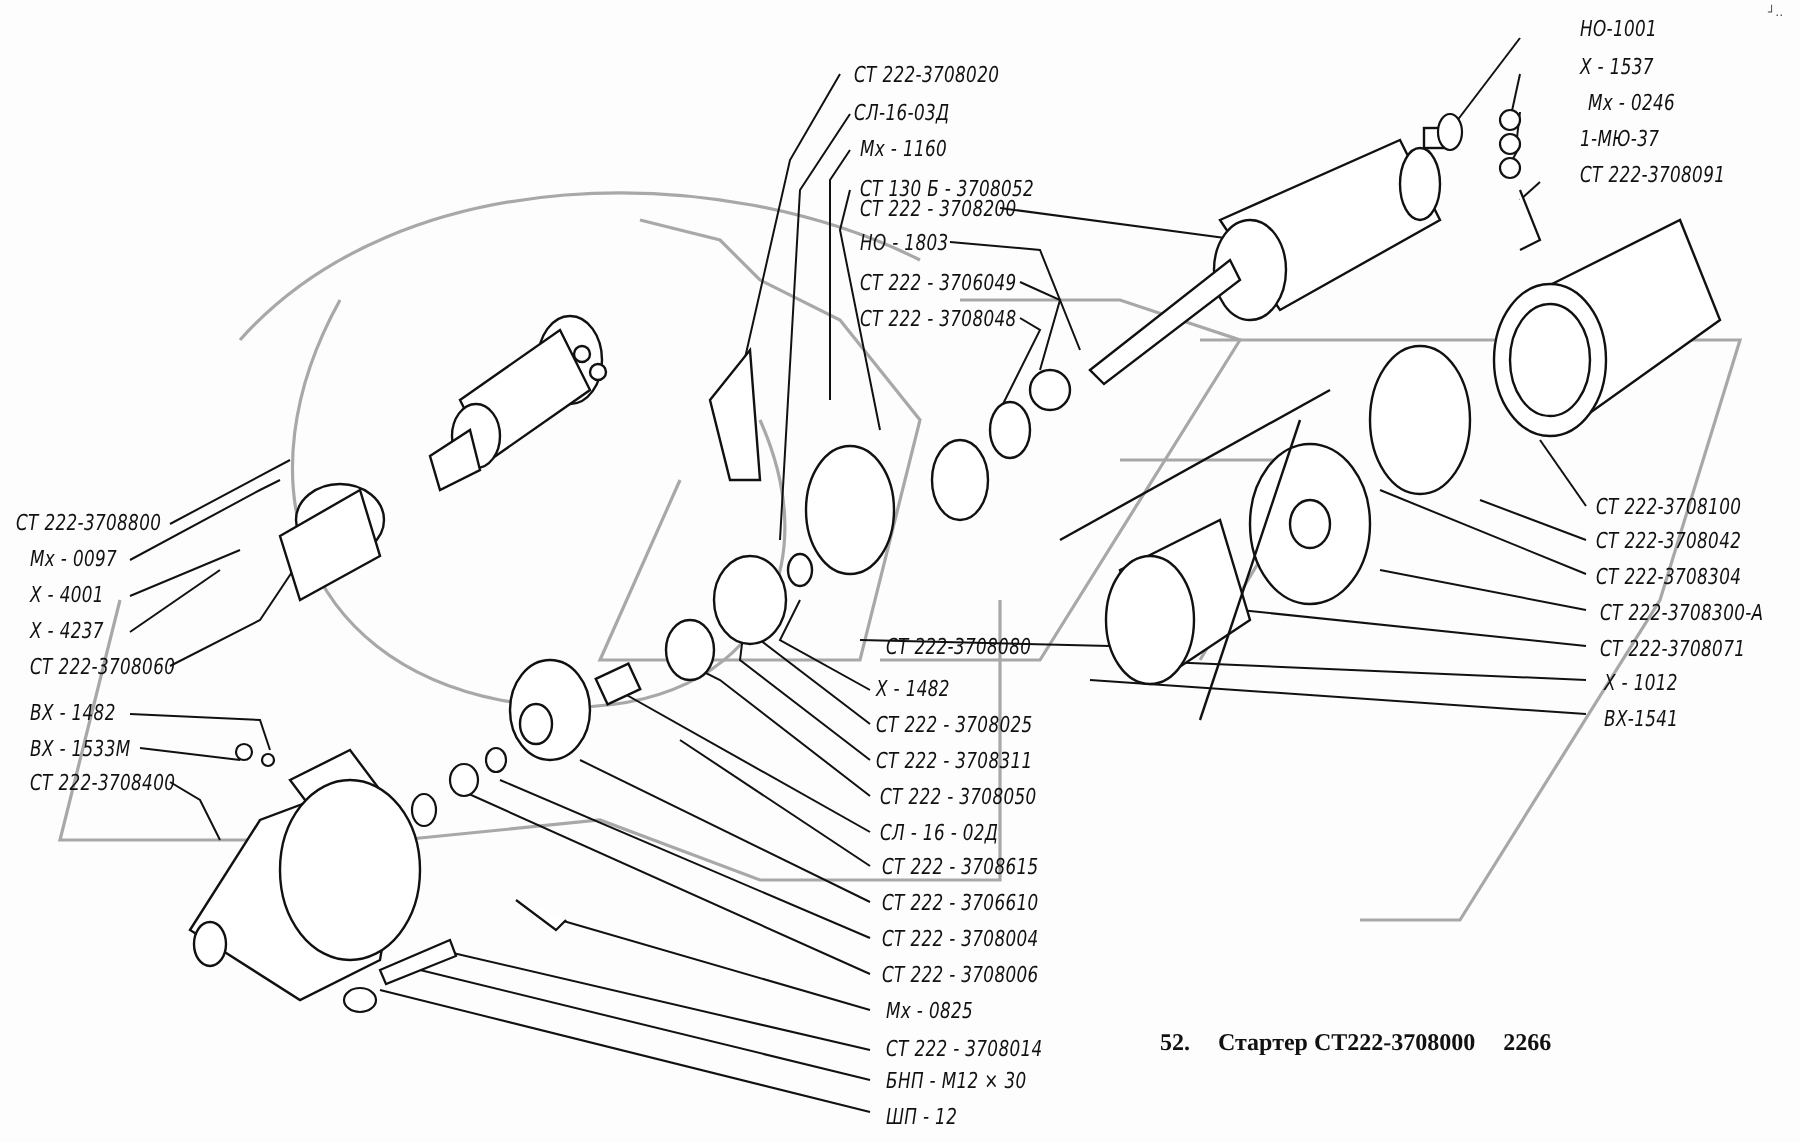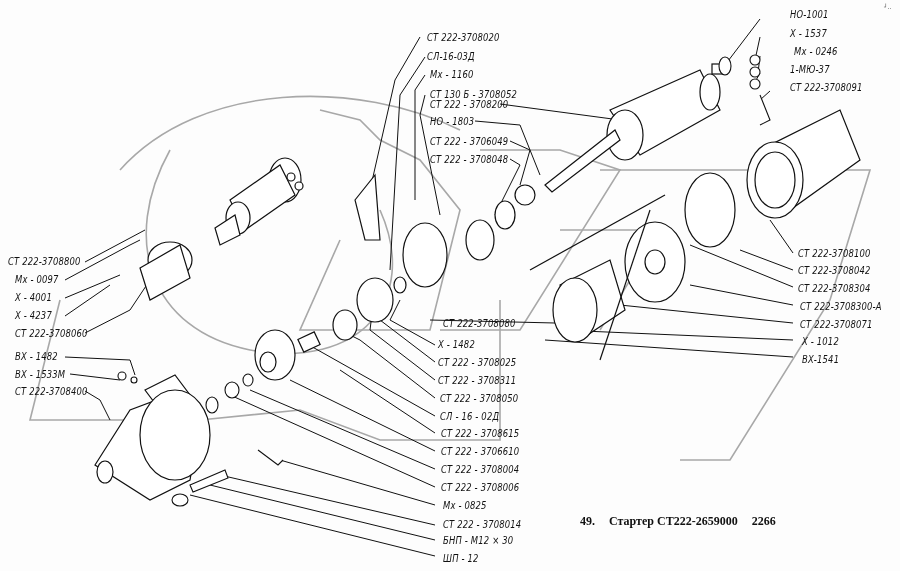--- a/index.html
+++ b/index.html
@@ -184,15 +184,15 @@
 <div class="lbl" style="left:441px;top:427px">СТ 222 - 3708615</div>
 <div class="lbl" style="left:441px;top:445px">СТ 222 - 3706610</div>
 <div class="lbl" style="left:441px;top:463px">СТ 222 - 3708004</div>
 <div class="lbl" style="left:441px;top:481px">СТ 222 - 3708006</div>
 <div class="lbl" style="left:443px;top:499px">Мх - 0825</div>
 <div class="lbl" style="left:443px;top:518px">СТ 222 - 3708014</div>
 <div class="lbl" style="left:443px;top:534px">БНП - М12 × 30</div>
 <div class="lbl" style="left:443px;top:552px">ШП - 12</div>
 
 <div class="caption">
-  <span>49.</span><span>Стартер СТ222-2659000</span><span>2266</span>
+  <span>52.</span><span>Стартер СТ222-3708000</span><span>2266</span>
 </div>
 <div class="corner">┘‥</div>
 
 </body></html>

